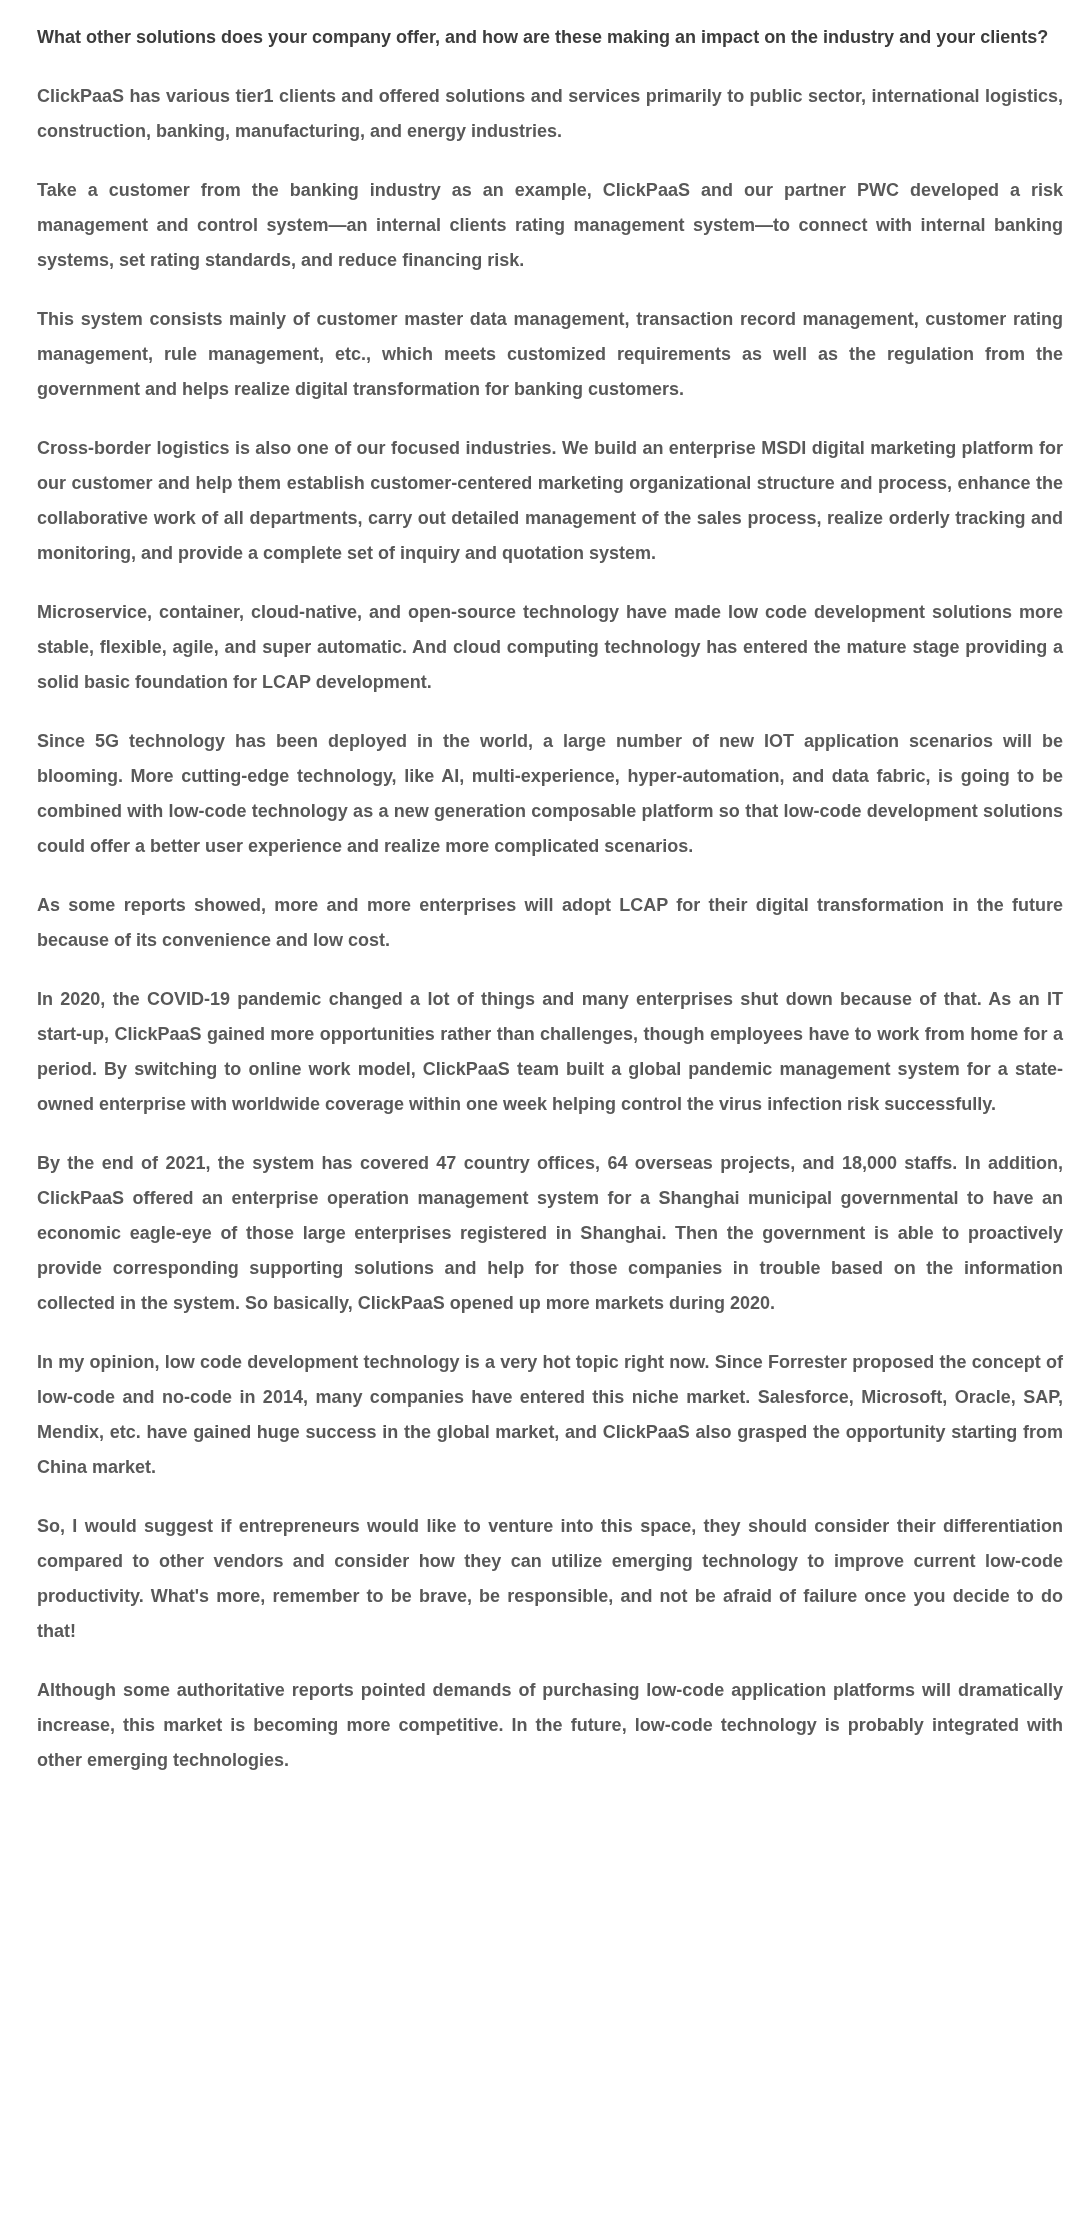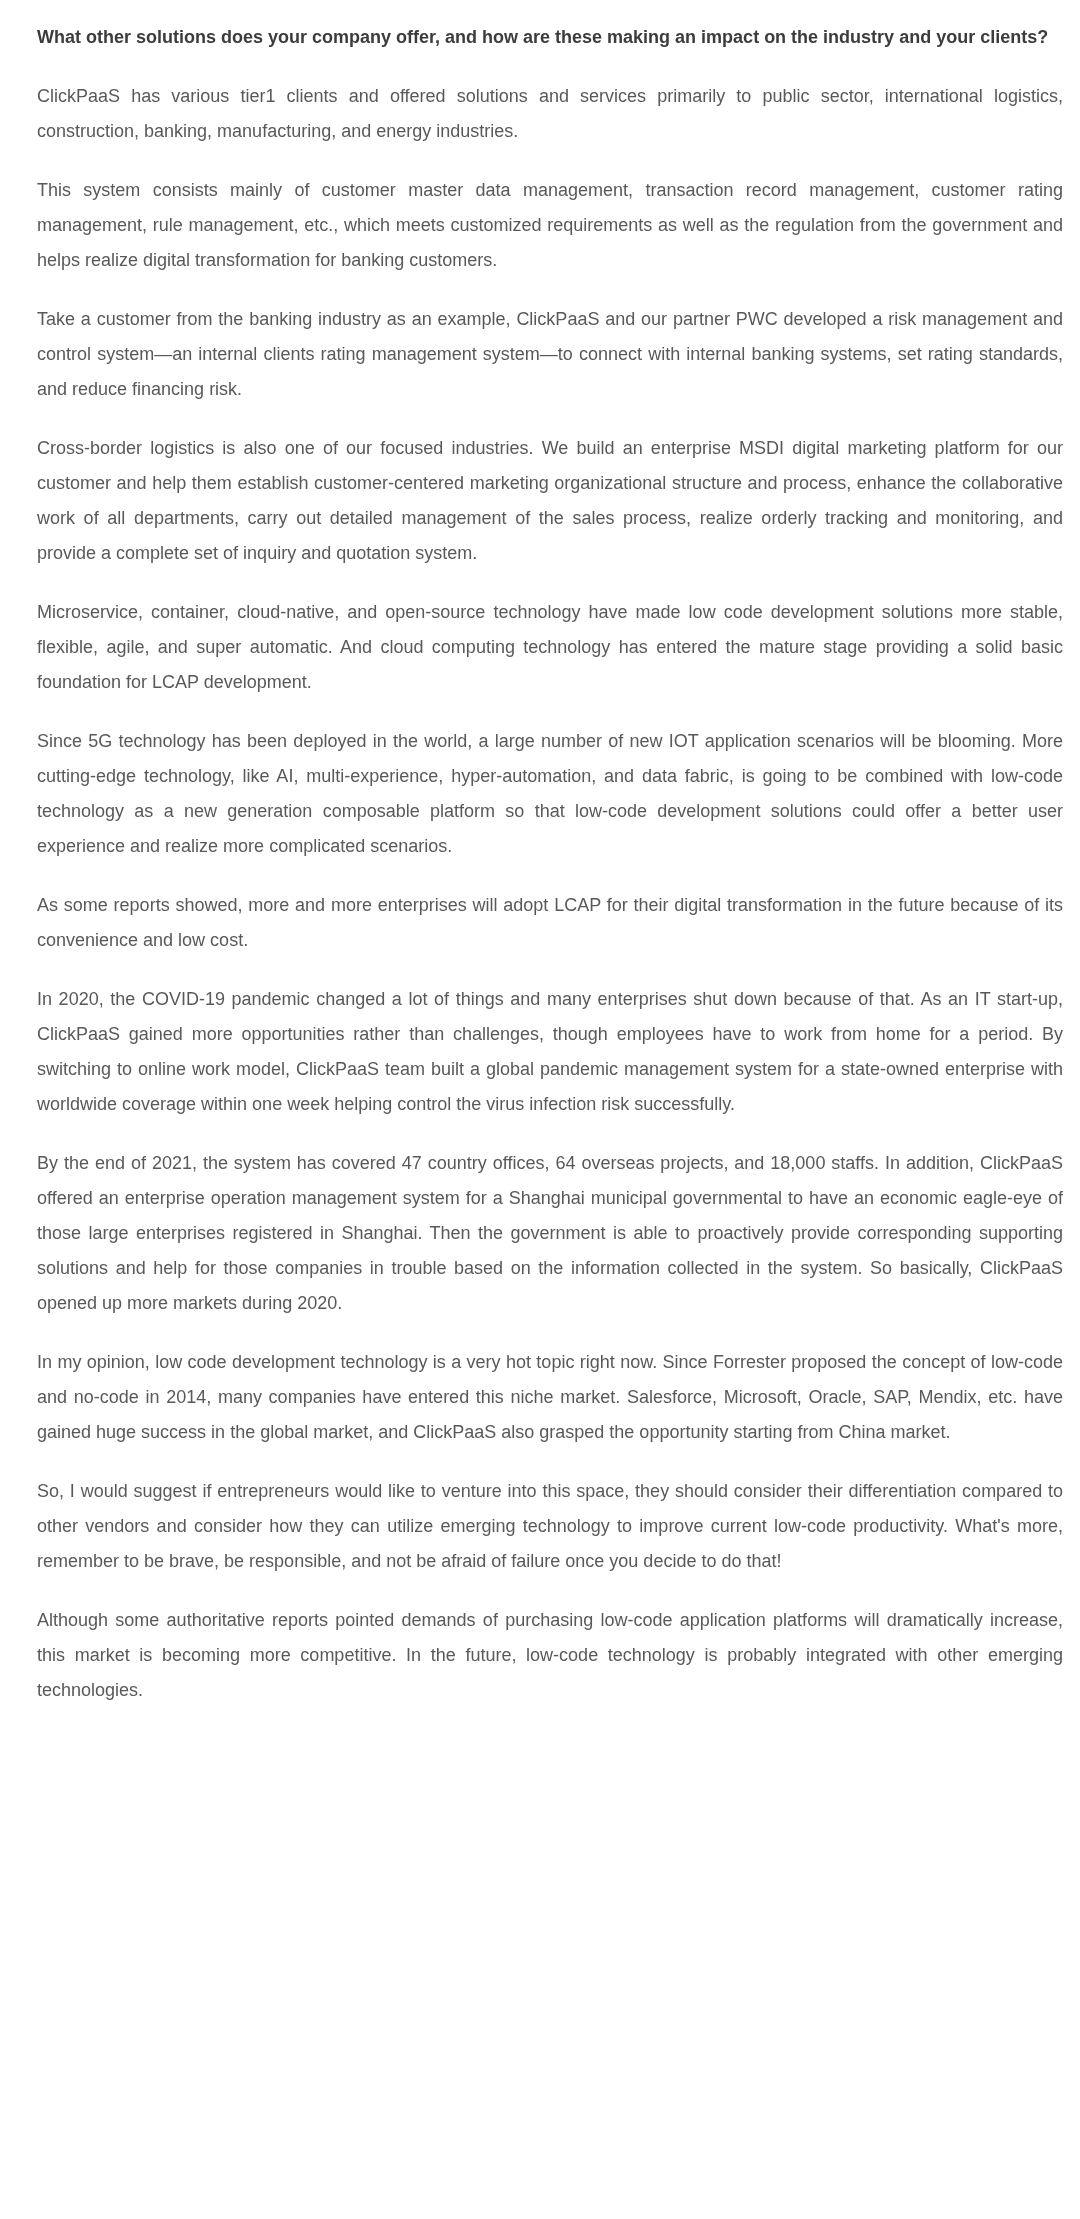--- a/index.html
+++ b/index.html
@@ -29,38 +29,38 @@
     color: #3c3c3c;
     text-align: justify;
     margin: 30px 0 24px 0;
   }
   .question-heading:first-child {
     margin-top: 0;
   }
   .answer-paragraph {
     font-size: 18px;
     line-height: 35px;
-    font-weight: 400;
+    font-weight: 700;
     color: #595959;
     text-align: justify;
     margin: 0 0 24px 0;
   }
   .answer-paragraph:last-child {
     margin-bottom: 0;
   }
 </style>
 </head>
 <body>
 
 <div class="page">
   <article class="article-body" id="article-body">
       <h2 class="question-heading">What other solutions does your company offer, and how are these making an impact on the industry and your clients?</h2>
       <p class="answer-paragraph">ClickPaaS has various tier1 clients and offered solutions and services primarily to public sector, international logistics, construction, banking, manufacturing, and energy industries.</p>
+      <p class="answer-paragraph">Take a customer from the banking industry as an example, ClickPaaS and our partner PWC developed a risk management and control system—an internal clients rating management system—to connect with internal banking systems, set rating standards, and reduce financing risk.</p>
       <p class="answer-paragraph">This system consists mainly of customer master data management, transaction record management, customer rating management, rule management, etc., which meets customized requirements as well as the regulation from the government and helps realize digital transformation for banking customers.</p>
-      <p class="answer-paragraph">Take a customer from the banking industry as an example, ClickPaaS and our partner PWC developed a risk management and control system—an internal clients rating management system—to connect with internal banking systems, set rating standards, and reduce financing risk.</p>
       <p class="answer-paragraph">Cross-border logistics is also one of our focused industries. We build an enterprise MSDI digital marketing platform for our customer and help them establish customer-centered marketing organizational structure and process, enhance the collaborative work of all departments, carry out detailed management of the sales process, realize orderly tracking and monitoring, and provide a complete set of inquiry and quotation system.</p>
       <p class="answer-paragraph">Microservice, container, cloud-native, and open-source technology have made low code development solutions more stable, flexible, agile, and super automatic. And cloud computing technology has entered the mature stage providing a solid basic foundation for LCAP development.</p>
       <p class="answer-paragraph">Since 5G technology has been deployed in the world, a large number of new IOT application scenarios will be blooming. More cutting-edge technology, like AI, multi-experience, hyper-automation, and data fabric, is going to be combined with low-code technology as a new generation composable platform so that low-code development solutions could offer a better user experience and realize more complicated scenarios.</p>
       <p class="answer-paragraph">As some reports showed, more and more enterprises will adopt LCAP for their digital transformation in the future because of its convenience and low cost.</p>
       <p class="answer-paragraph">In 2020, the COVID-19 pandemic changed a lot of things and many enterprises shut down because of that. As an IT start-up, ClickPaaS gained more opportunities rather than challenges, though employees have to work from home for a period. By switching to online work model, ClickPaaS team built a global pandemic management system for a state-owned enterprise with worldwide coverage within one week helping control the virus infection risk successfully.</p>
       <p class="answer-paragraph">By the end of 2021, the system has covered 47 country offices, 64 overseas projects, and 18,000 staffs. In addition, ClickPaaS offered an enterprise operation management system for a Shanghai municipal governmental to have an economic eagle-eye of those large enterprises registered in Shanghai. Then the government is able to proactively provide corresponding supporting solutions and help for those companies in trouble based on the information collected in the system. So basically, ClickPaaS opened up more markets during 2020.</p>
       <p class="answer-paragraph">In my opinion, low code development technology is a very hot topic right now. Since Forrester proposed the concept of low-code and no-code in 2014, many companies have entered this niche market. Salesforce, Microsoft, Oracle, SAP, Mendix, etc. have gained huge success in the global market, and ClickPaaS also grasped the opportunity starting from China market.</p>
       <p class="answer-paragraph">So, I would suggest if entrepreneurs would like to venture into this space, they should consider their differentiation compared to other vendors and consider how they can utilize emerging technology to improve current low-code productivity. What's more, remember to be brave, be responsible, and not be afraid of failure once you decide to do that!</p>
       <p class="answer-paragraph">Although some authoritative reports pointed demands of purchasing low-code application platforms will dramatically increase, this market is becoming more competitive. In the future, low-code technology is probably integrated with other emerging technologies.</p>
     </article>

